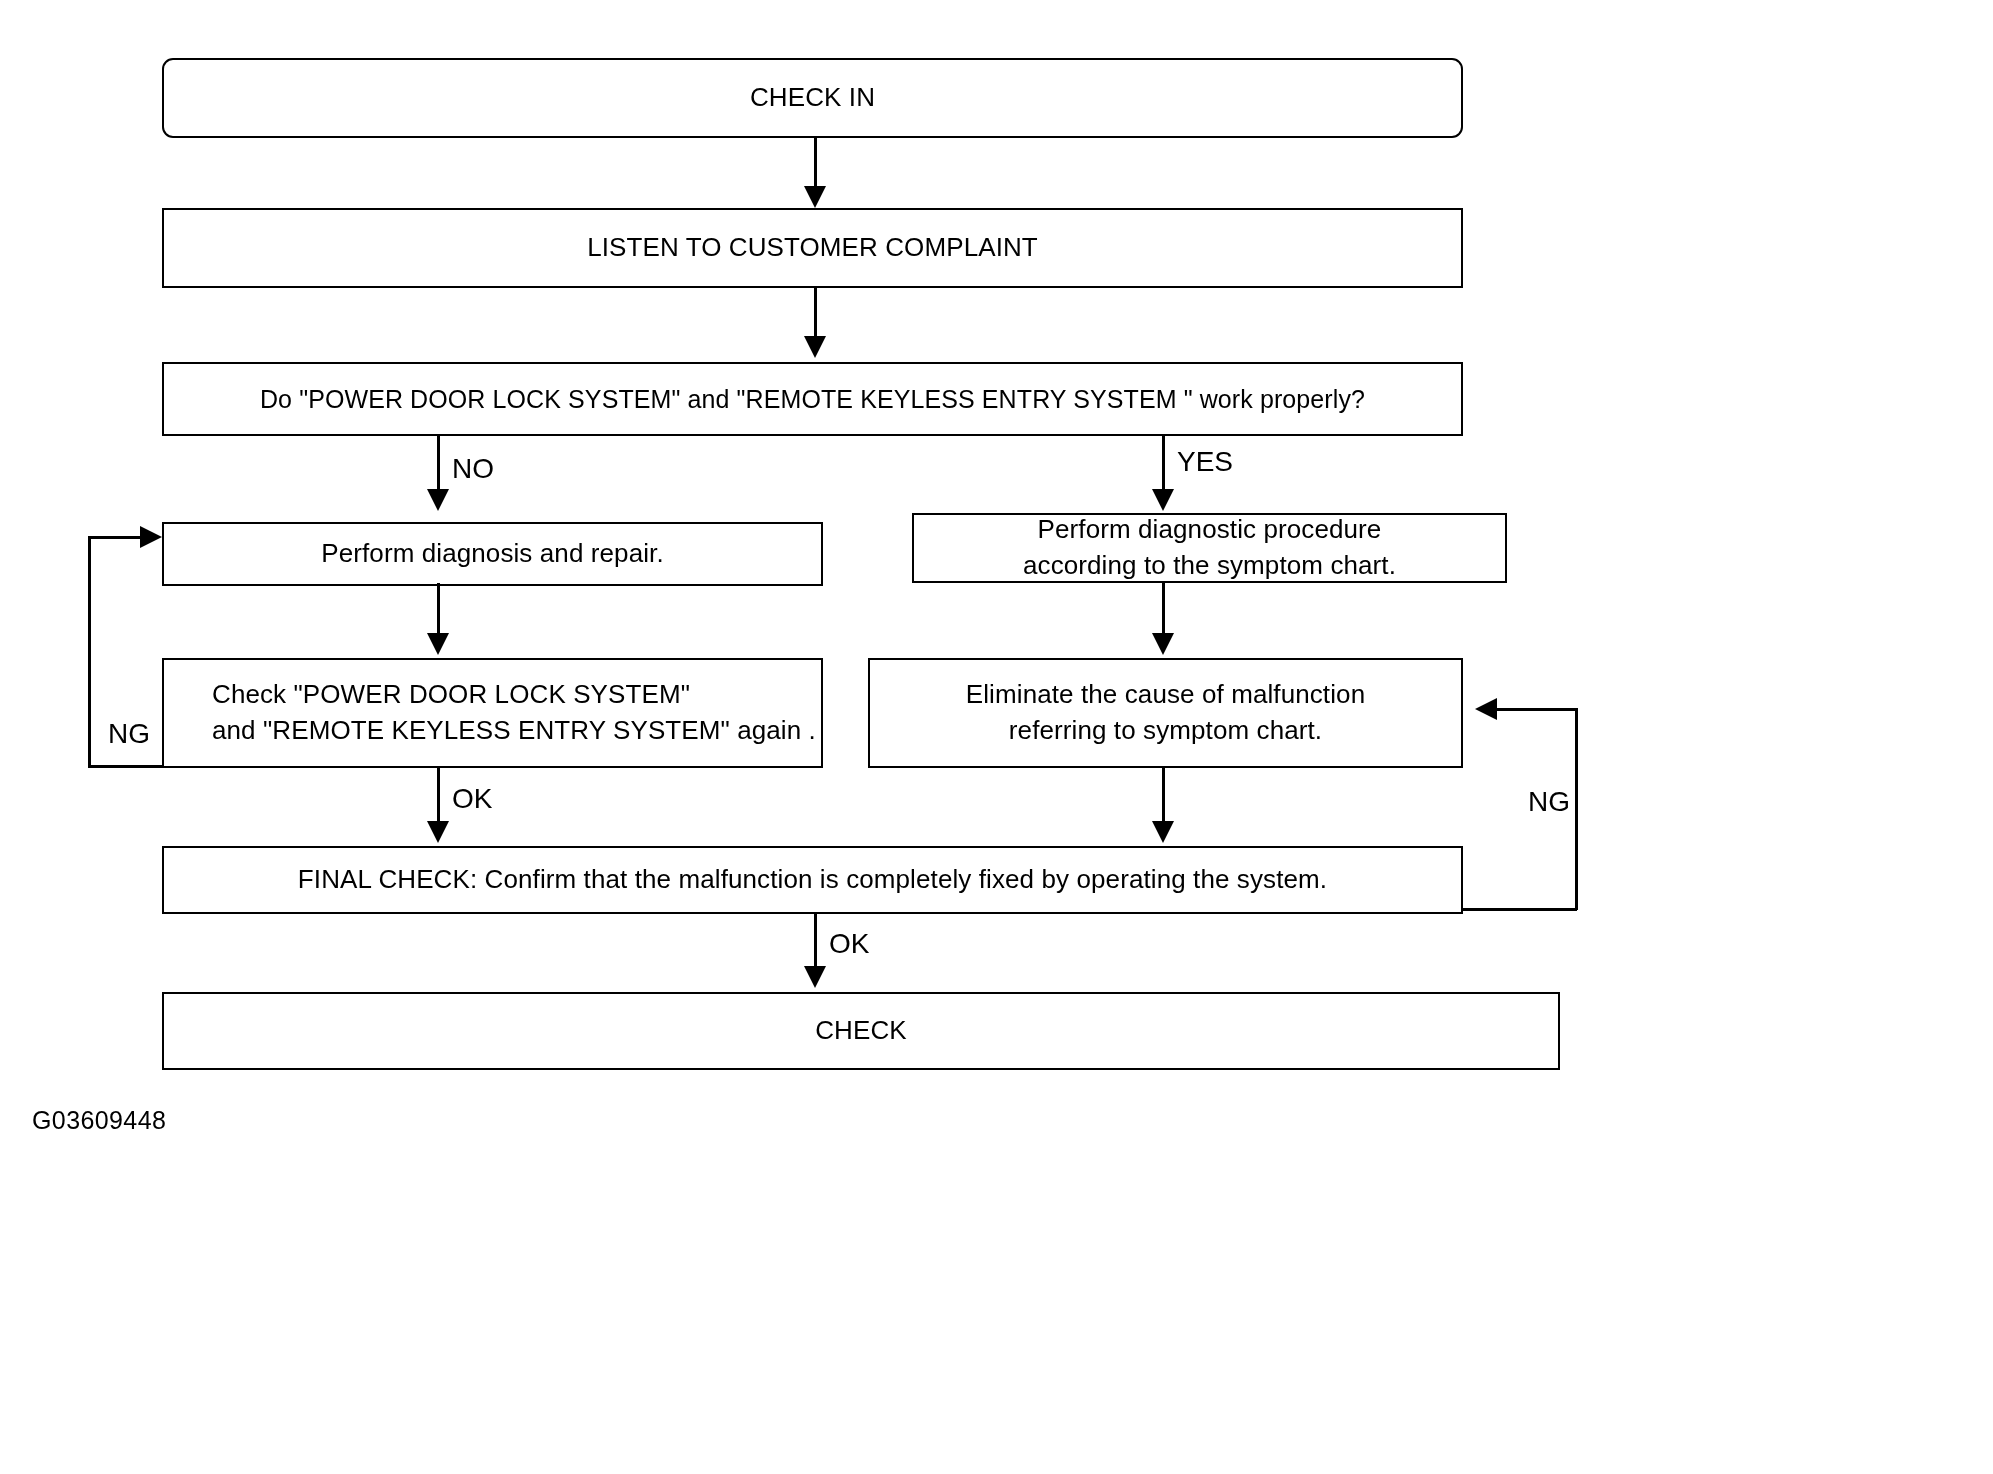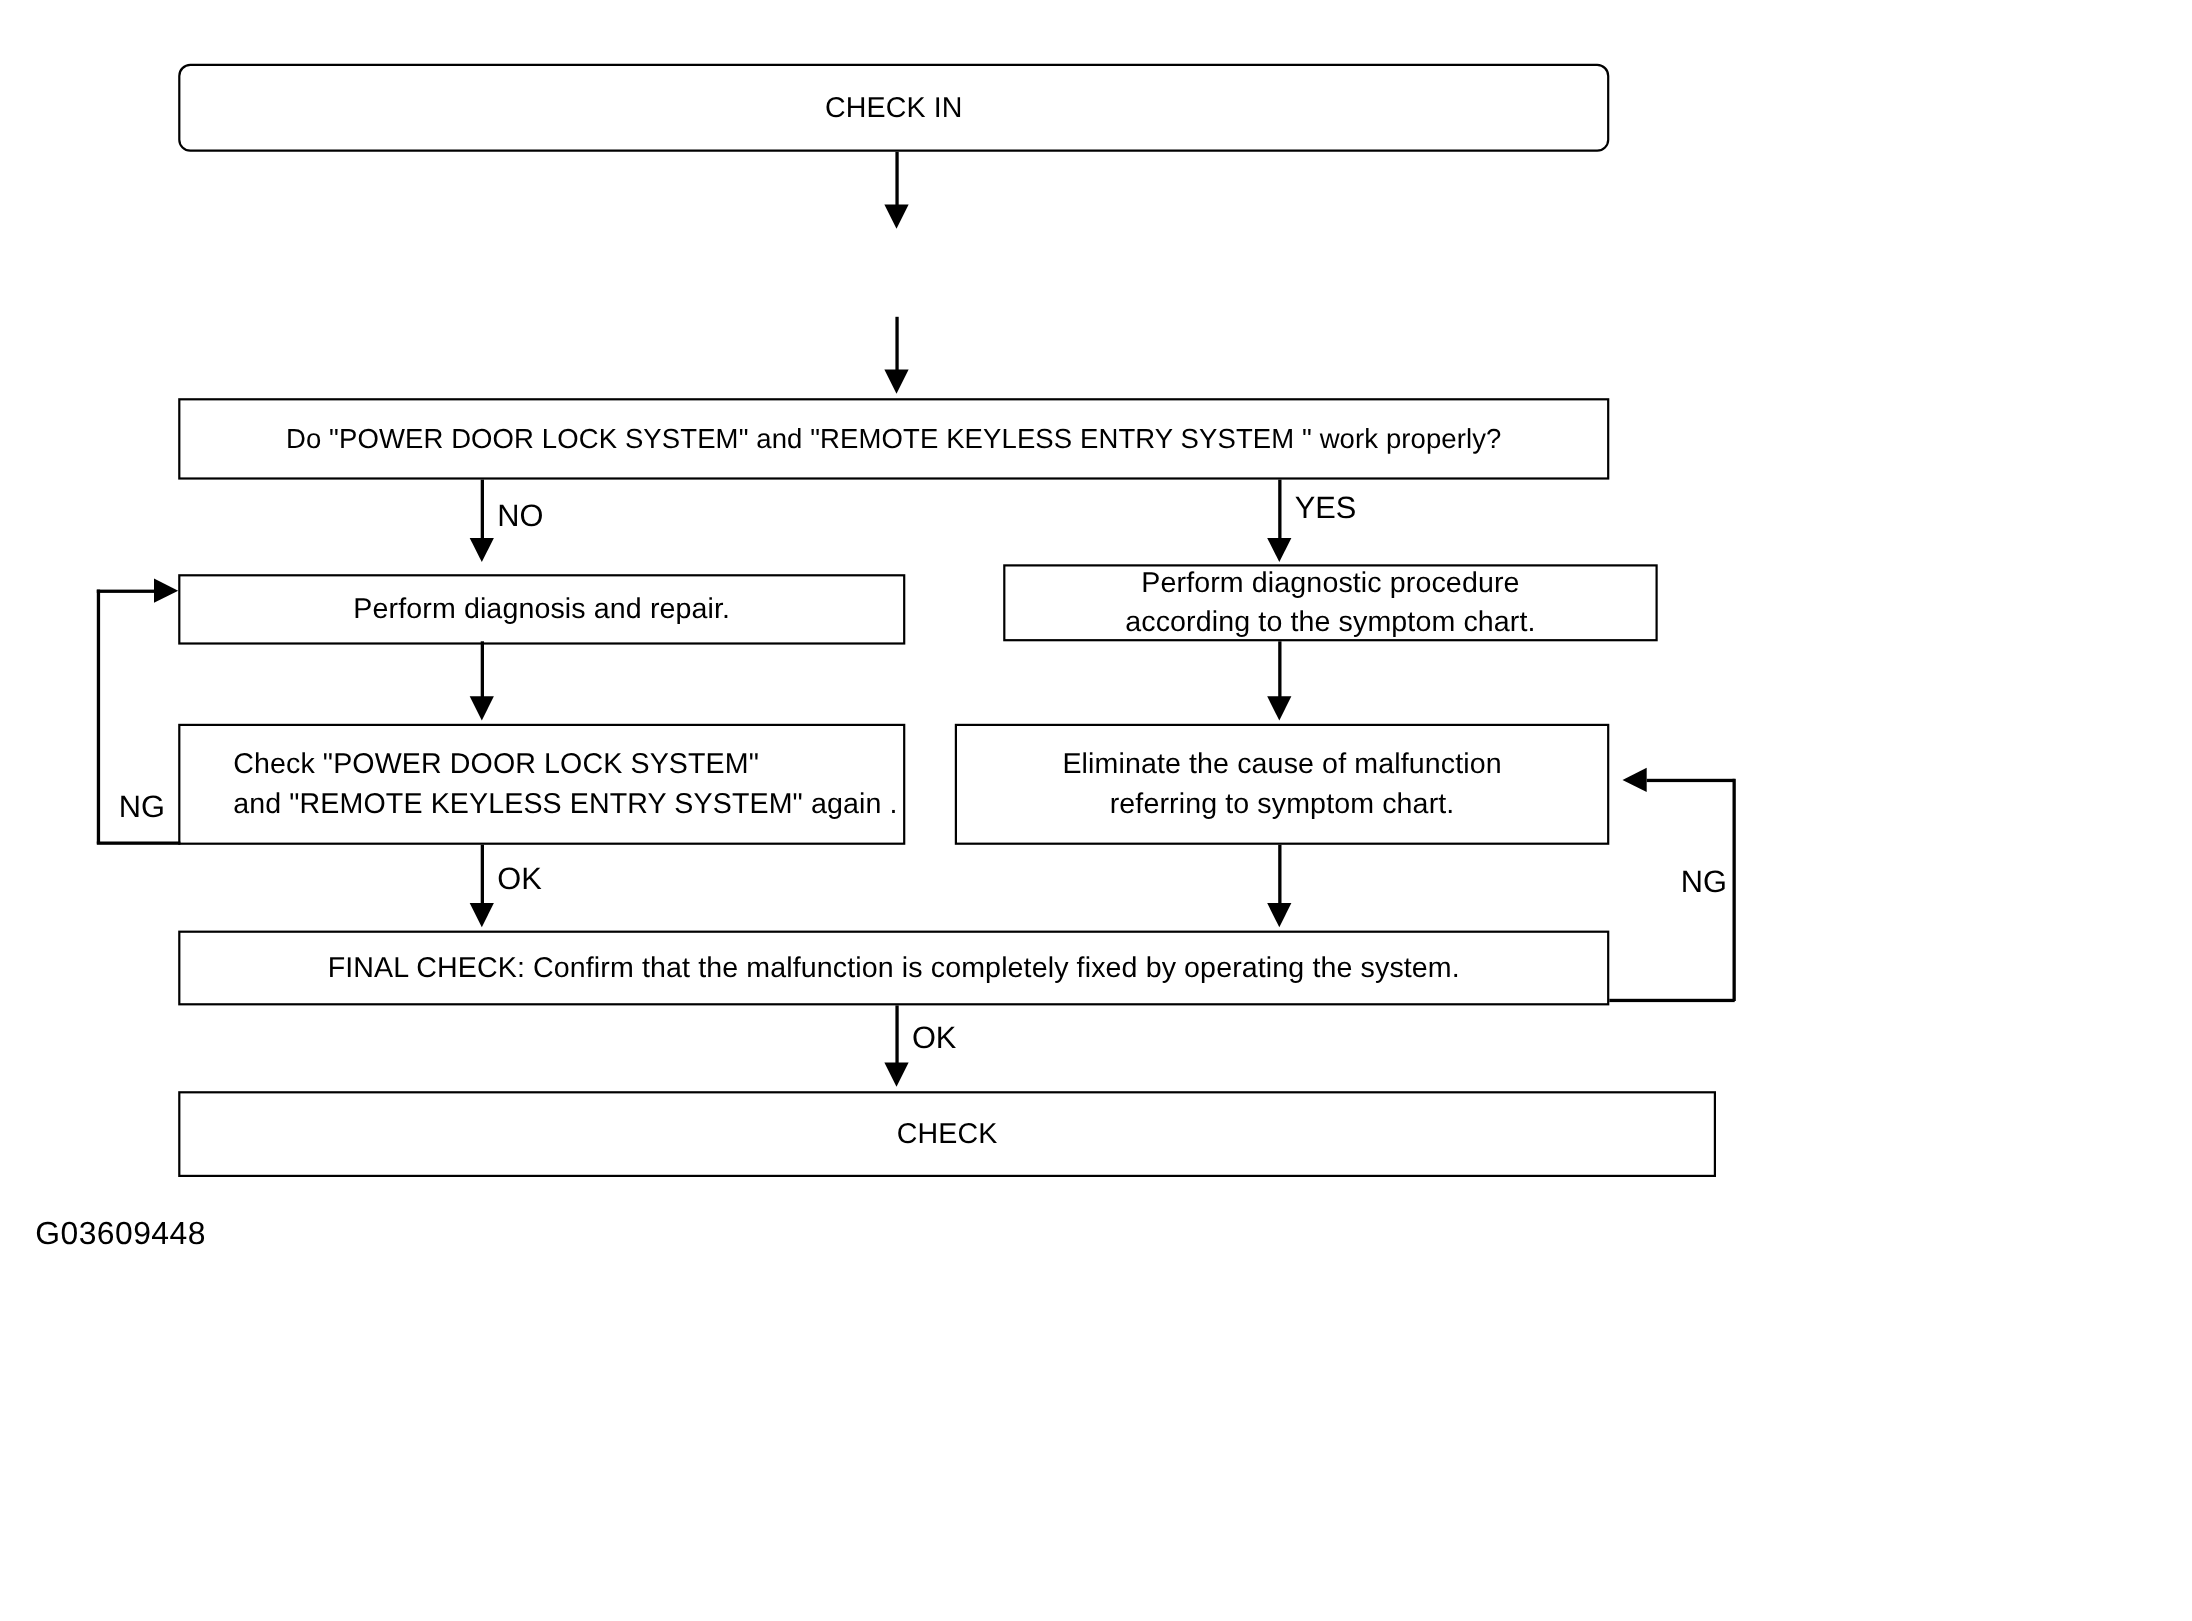--- a/index.html
+++ b/index.html
@@ -75,39 +75,42 @@
   .elabel {
     position: absolute;
     font-size: 28px;
     line-height: 1;
     white-space: nowrap;
     color: #000;
   }
   
   .fig-id {
     position: absolute;
-    font-size: 29px;
+    font-size: 25px;
     line-height: 1;
     letter-spacing: 0.4px;
     white-space: nowrap;
     color: #000;
   }
 </style>
 </head>
 <body>
 
 <div id="canvas">
 
   <div class="fbox" style="left:162px; top:58px; width:1301px; height:80px;border-radius:11px;">
     <span class="ln">CHECK IN</span>
   </div>
 
   <div class="vline" style="left:814px; top:138px; height:50px;"></div>
   <div class="arrow-down" style="left:804px; top:186px;"></div>
 
+  <div class="fbox" style="left:162px; top:208px; width:1301px; height:80px;">
+    <span class="ln">LISTEN TO CUSTOMER COMPLAINT</span>
+  </div>
 
   <div class="vline" style="left:814px; top:288px; height:50px;"></div>
   <div class="arrow-down" style="left:804px; top:336px;"></div>
 
   <div class="fbox" style="left:162px; top:362px; width:1301px; height:74px; font-size:25px;">
     <span class="ln">Do "POWER DOOR LOCK SYSTEM" and "REMOTE  KEYLESS  ENTRY  SYSTEM " work properly?</span>
   </div>
 
   <div class="vline" style="left:437px; top:436px; height:55px;"></div>
   <div class="arrow-down" style="left:427px; top:489px;"></div>

